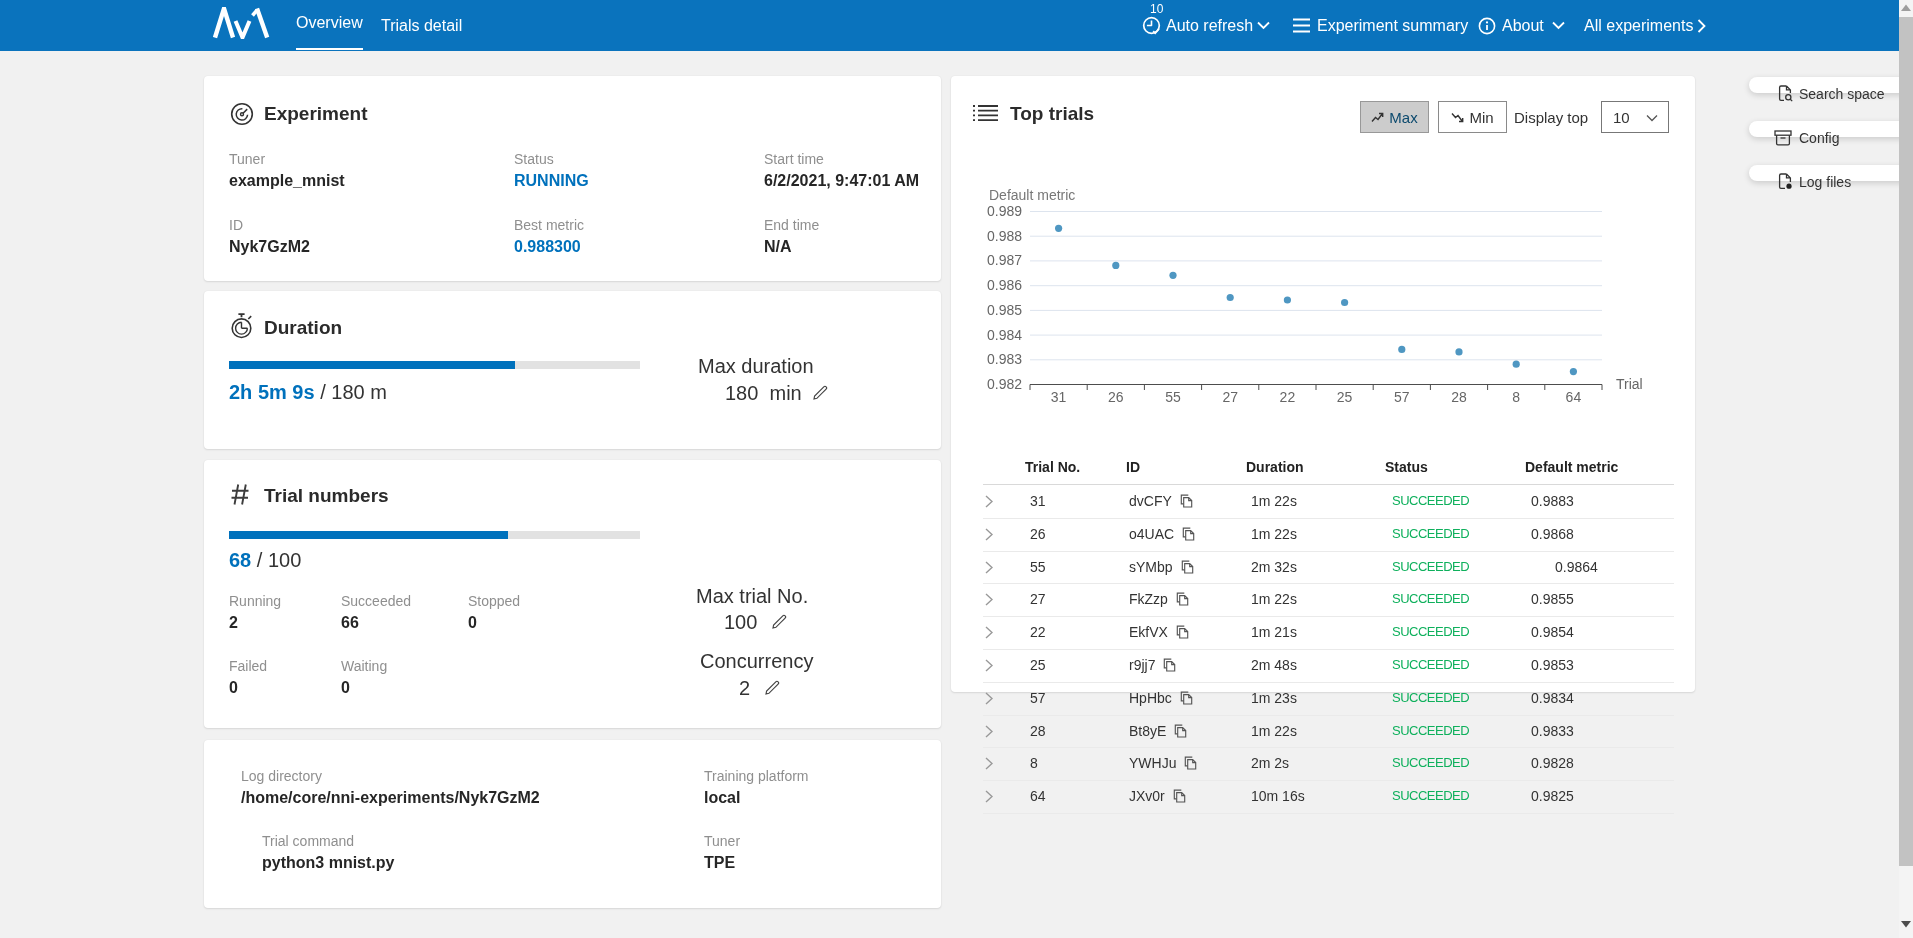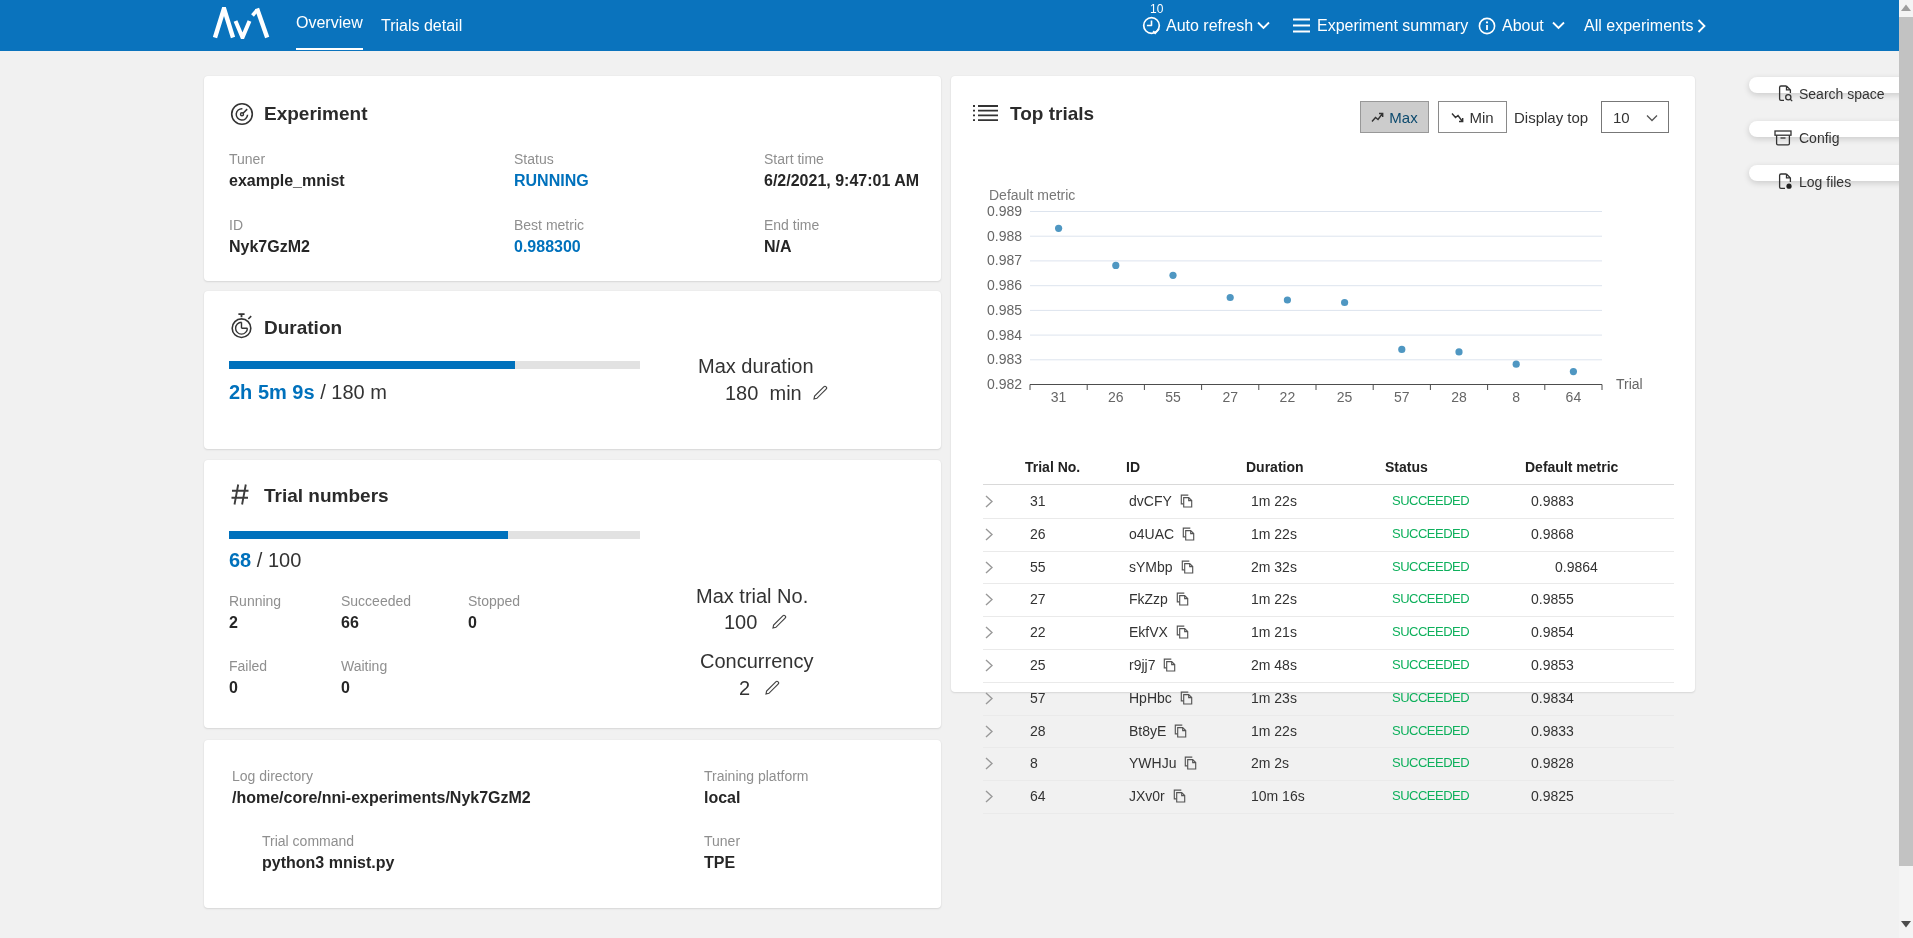--- a/index.html
+++ b/index.html
@@ -154,21 +154,21 @@
   </div>
   <div class="g16" style="left:496px;top:190px;">Concurrency</div>
   <div class="g16" style="left:535px;top:217px;">2
     <svg style="margin-left:9px" width="15" height="15" viewBox="0 0 15 15">
       <path d="M1,14 L1.6,11 L10.8,1.8 A1.6,1.6 0 0 1 13.1,4.1 L3.9,13.3 L1,14 Z" fill="none" stroke="#444" stroke-width="1.2"></path>
     </svg>
   </div>
 </div>
 
 <div class="card" style="left:204px;top:740px;width:737px;height:168px;">
-  <div class="field" style="left:28px;top:27px;">
+  <div class="field" style="left:37px;top:27px;">
       <div class="lab">Log directory</div>
       <div class="val">/home/core/nni-experiments/Nyk7GzM2</div>
     </div>
   <div class="field" style="left:500px;top:27px;">
       <div class="lab">Training platform</div>
       <div class="val">local</div>
     </div>
   <div class="field" style="left:25px;top:92px;margin-left:33px;">
       <div class="lab">Trial command</div>
       <div class="val">python3 mnist.py</div>

